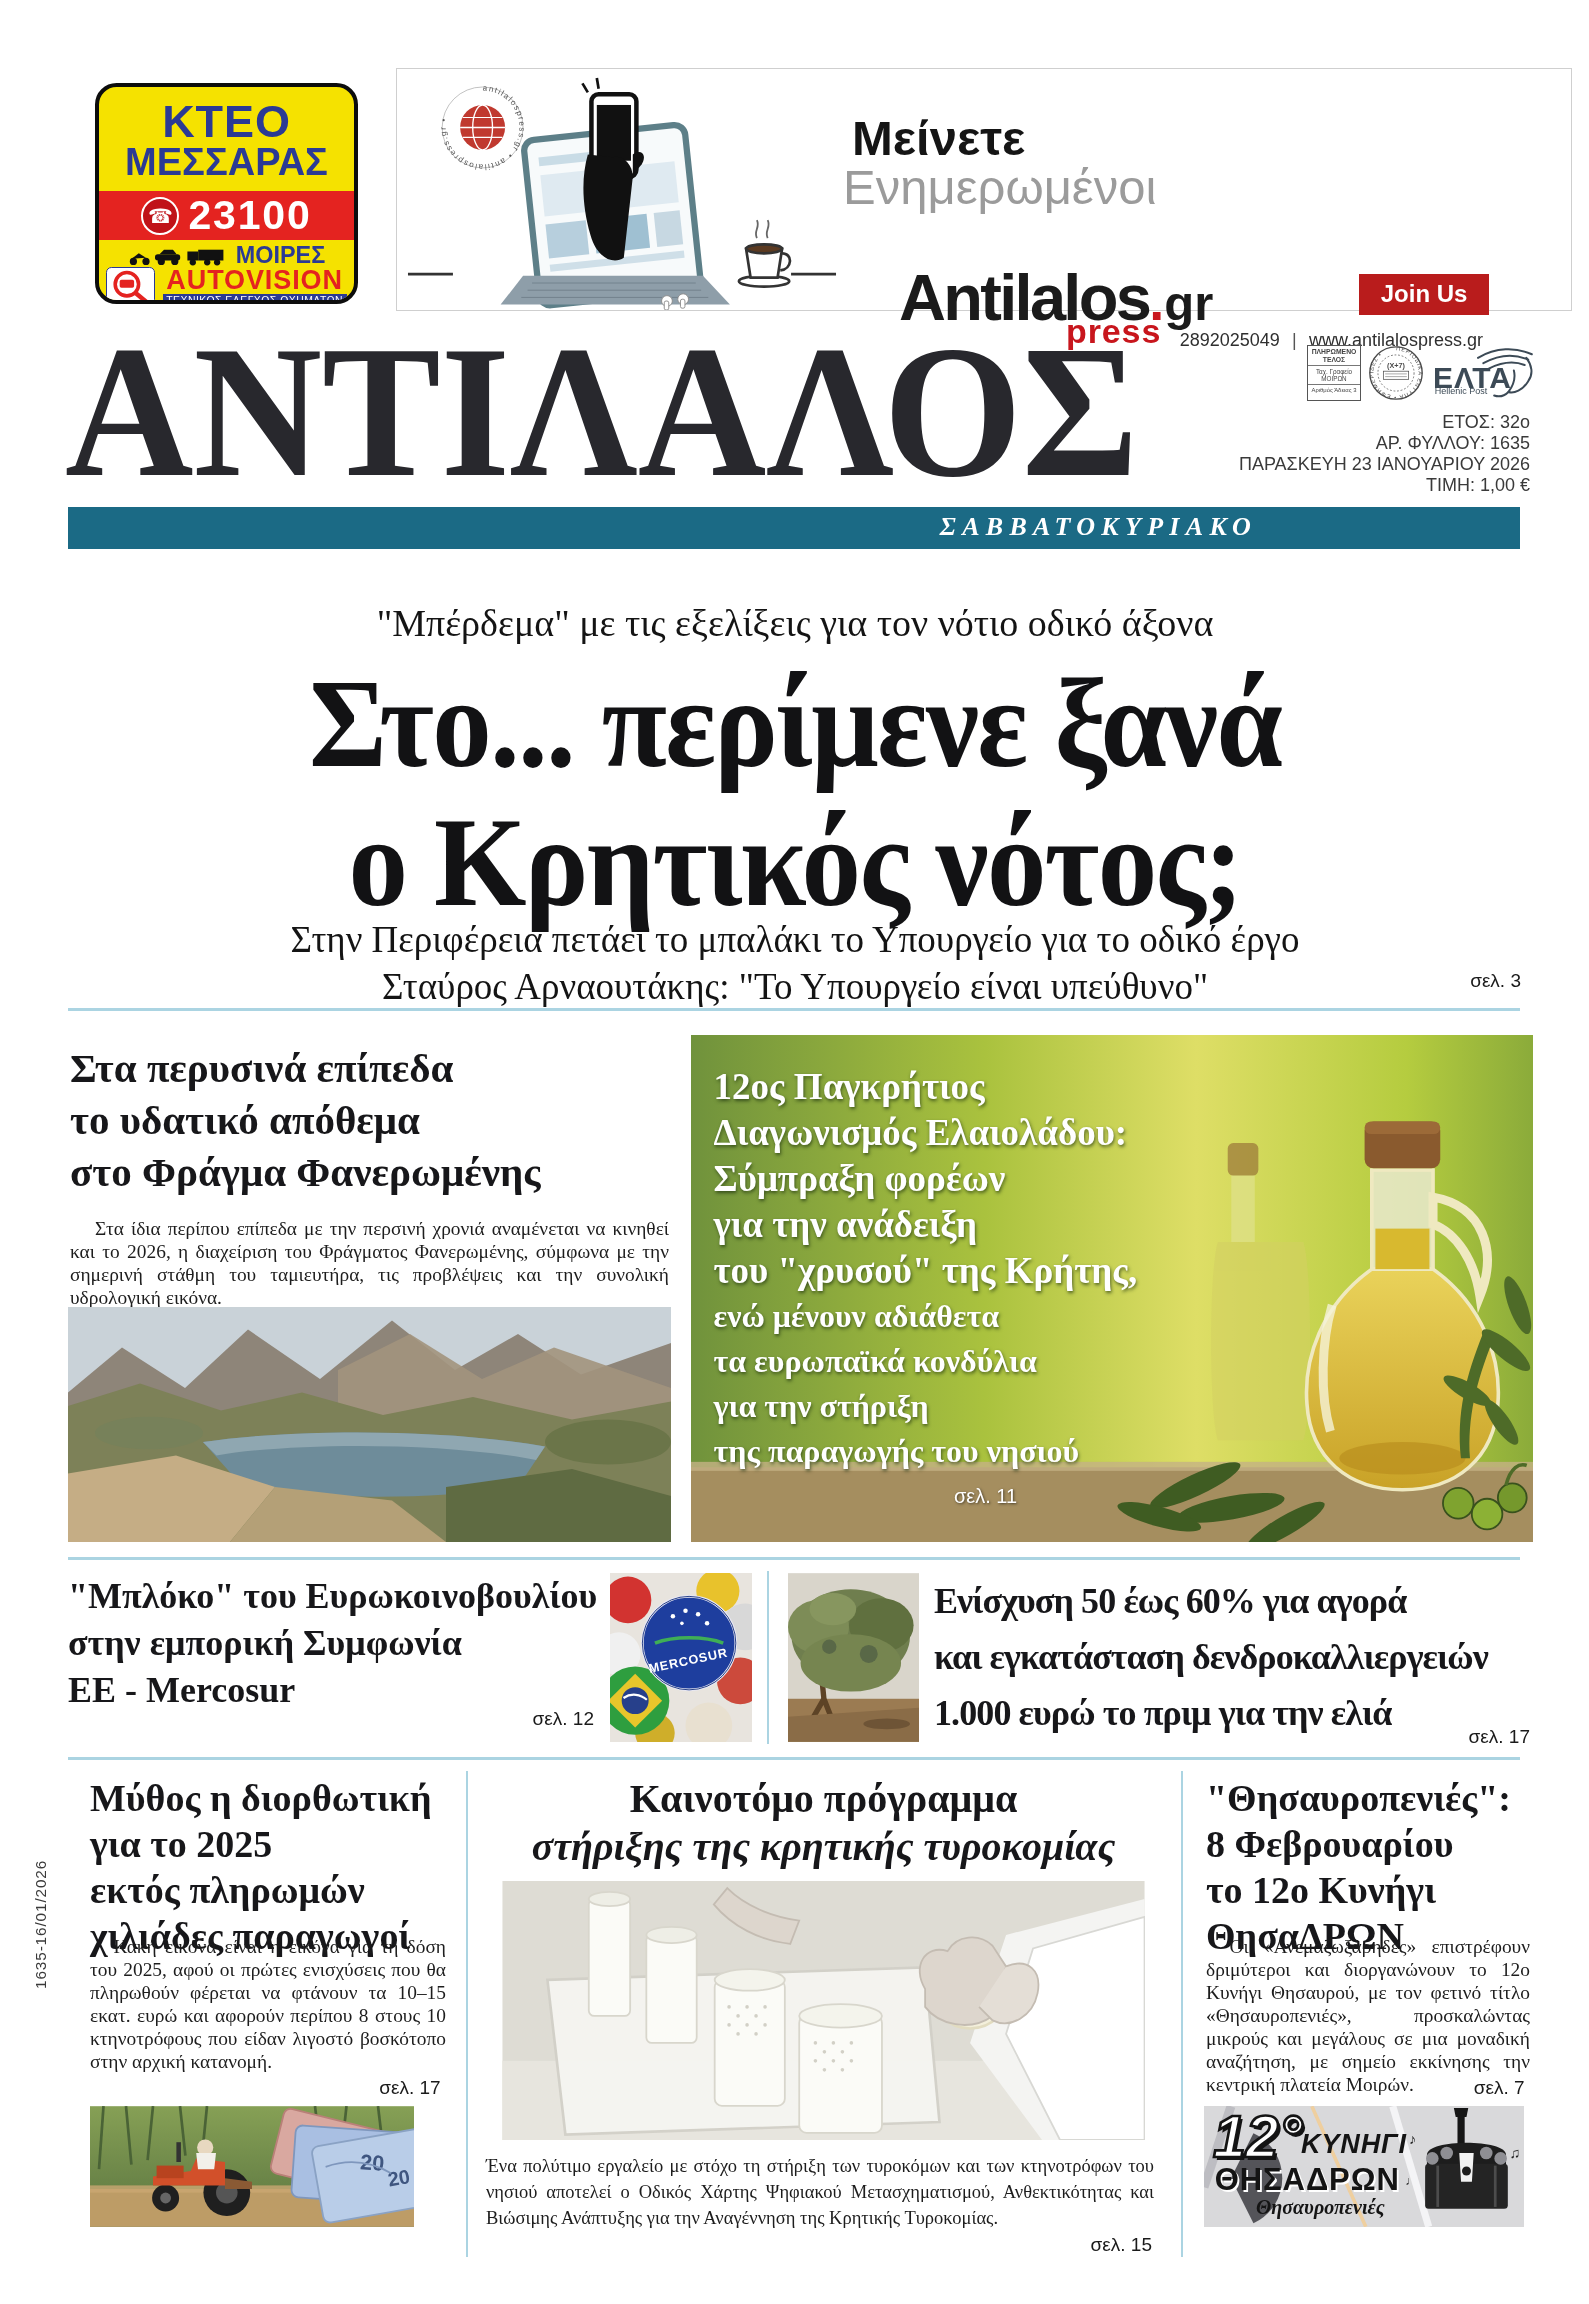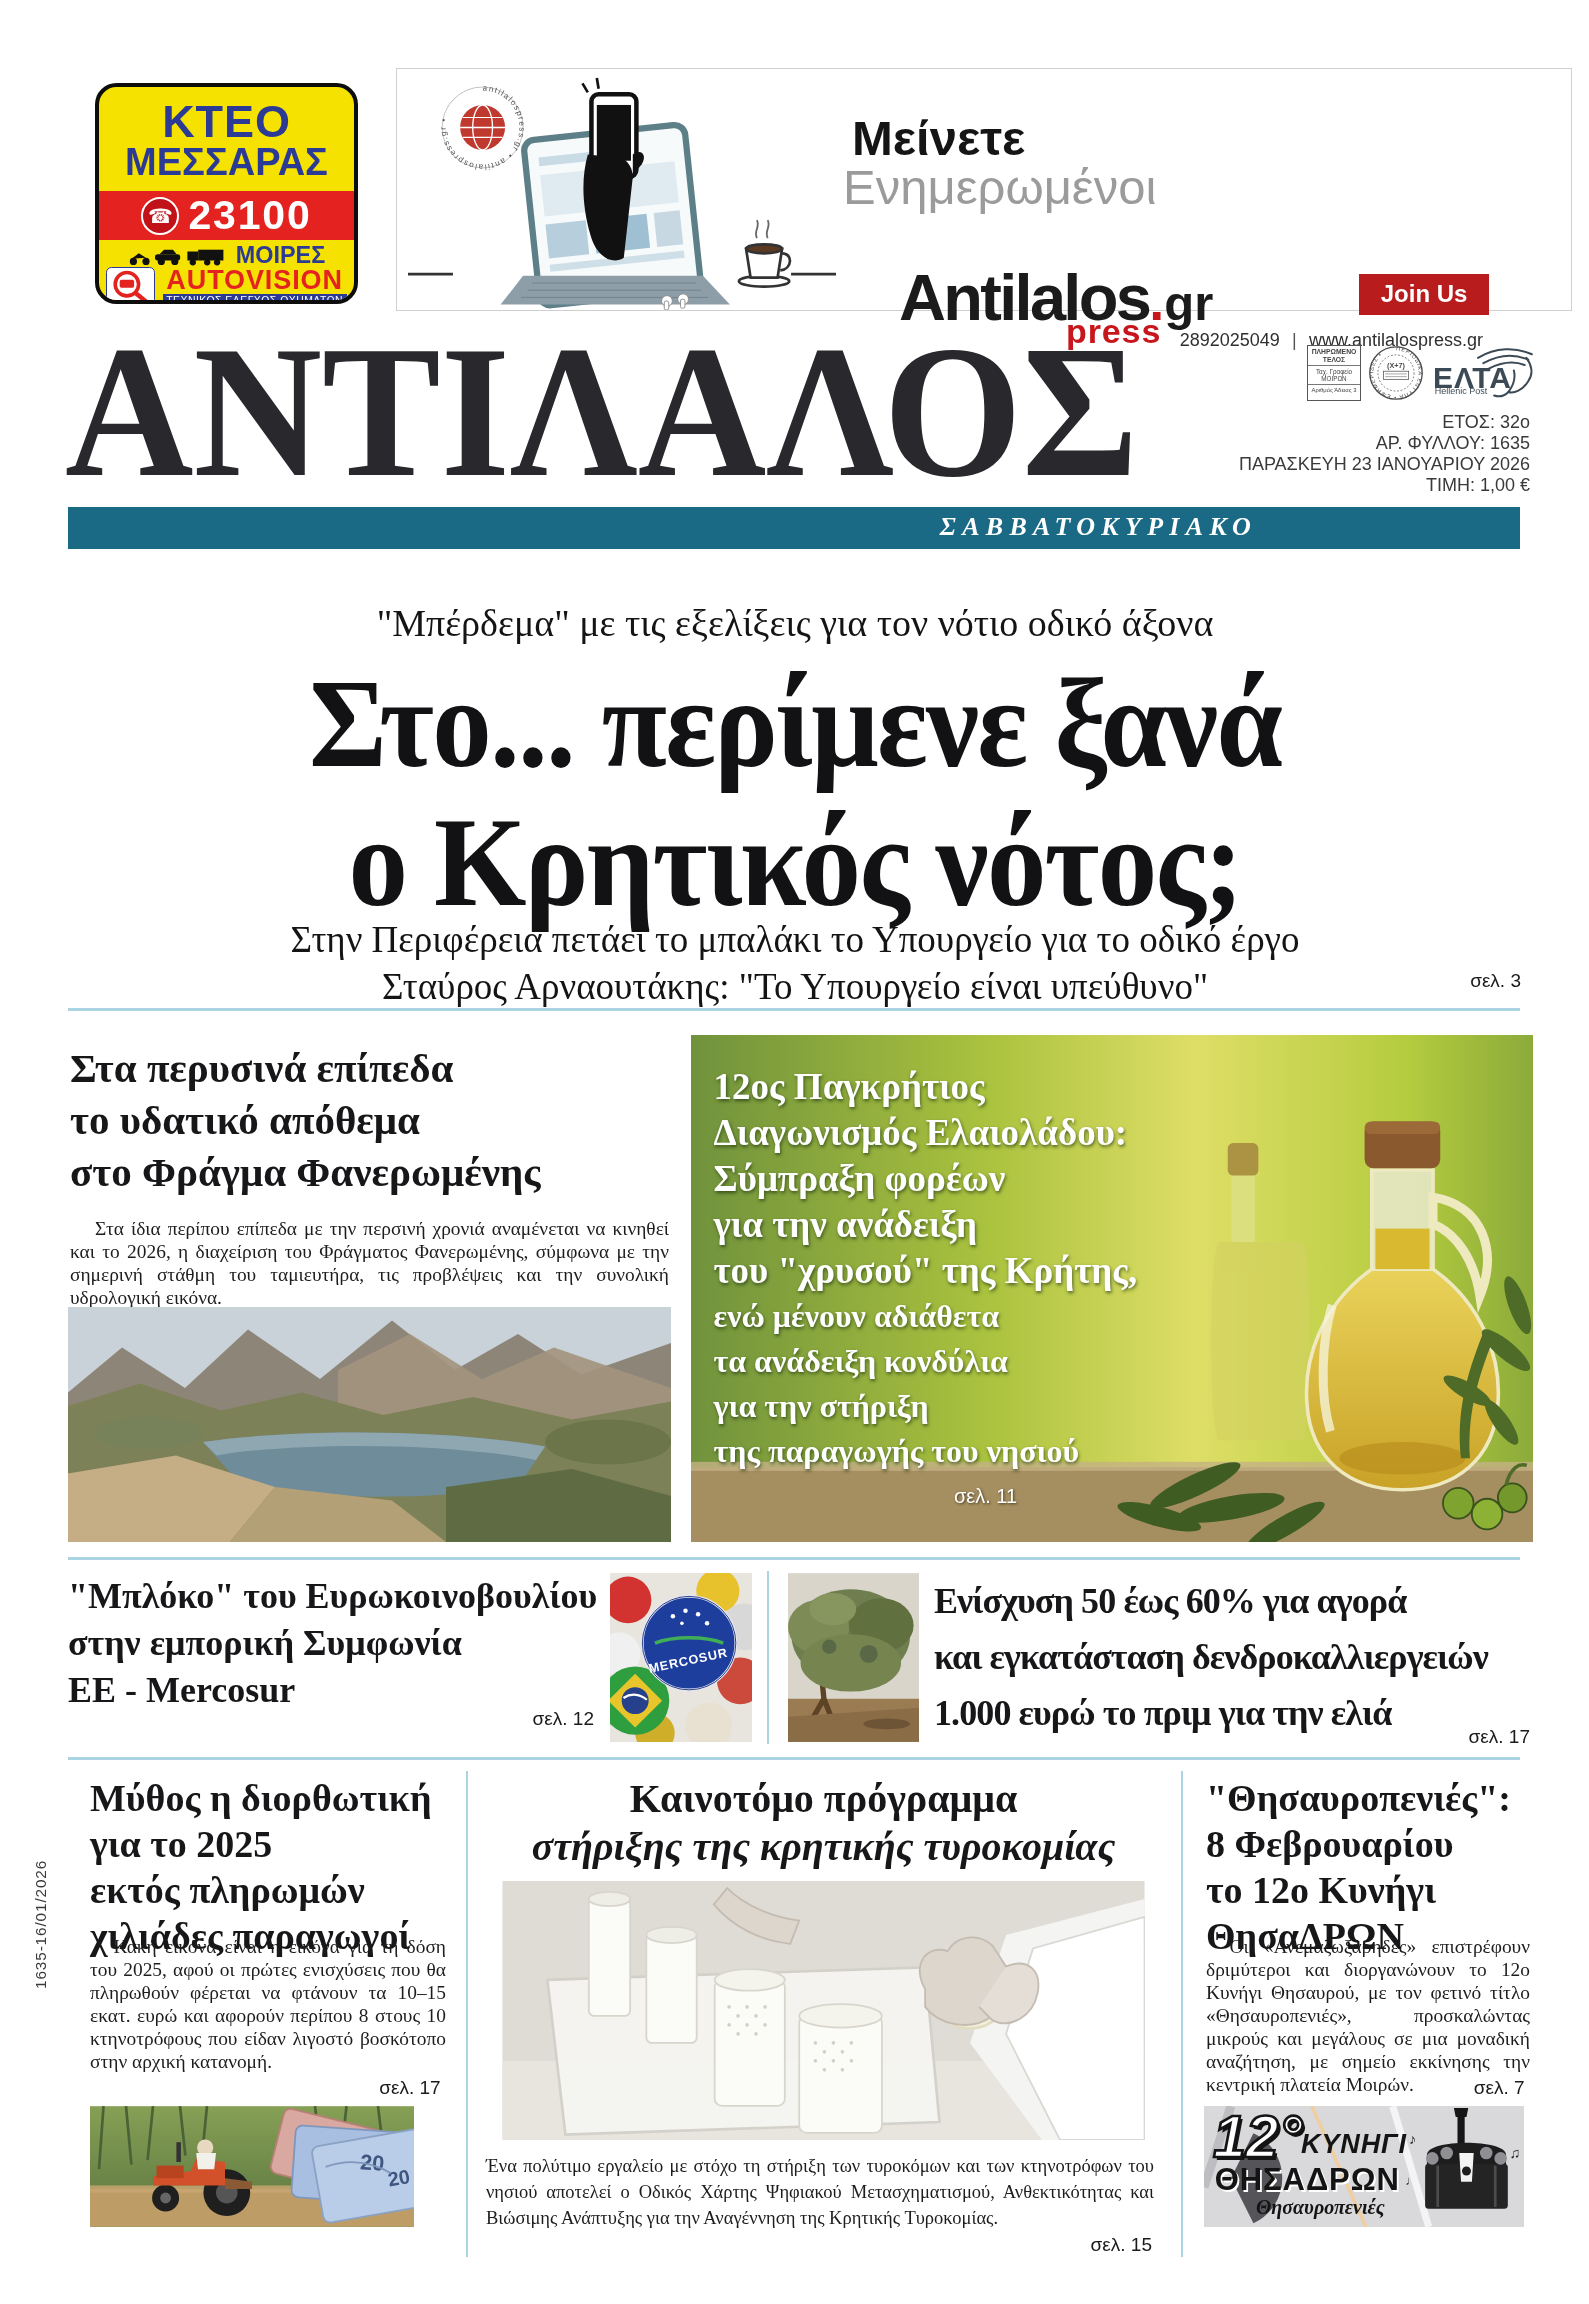--- a/index.html
+++ b/index.html
@@ -278,21 +278,21 @@
       </g>
       <path d="M905 500 C910 480 920 475 928 478" stroke="#4e6b28" stroke-width="4" fill="none"></path>
     </svg>
     <div class="a" style="left:22.5px;top:29px;">
       <div class="ol-line" style="font-size:37px;line-height:46px;">12ος Παγκρήτιος</div>
       <div class="ol-line" style="font-size:37px;line-height:46px;">Διαγωνισμός Ελαιολάδου:</div>
       <div class="ol-line" style="font-size:37px;line-height:46px;">Σύμπραξη φορέων</div>
       <div class="ol-line" style="font-size:37px;line-height:46px;">για την ανάδειξη</div>
       <div class="ol-line" style="font-size:37px;line-height:46px;">του "χρυσού" της Κρήτης,</div>
       <div class="ol-line" style="font-size:32px;line-height:45px;">ενώ μένουν αδιάθετα</div>
-      <div class="ol-line" style="font-size:32px;line-height:45px;">τα ανάδειξη κονδύλια</div>
+      <div class="ol-line" style="font-size:32px;line-height:45px;">τα ευρωπαϊκά κονδύλια</div>
       <div class="ol-line" style="font-size:32px;line-height:45px;">για την στήριξη</div>
       <div class="ol-line" style="font-size:32px;line-height:45px;">της παραγωγής του νησιού</div>
     </div>
     <div class="a" style="left:263px;top:450px;color:#ffffff;font-size:20px;font-family:'Liberation Sans',sans-serif;text-shadow:0.9px 0.9px 2.7px rgba(0,0,0,.6);">σελ. 11</div>
   </div>
 
   <div class="a hdivider" style="left:68px;top:1557px;width:1452px;"></div>
 
   <div class="a" style="left:68px;top:1573px;width:540px;">
     <div class="serifB" style="font-size:36px;line-height:47px;">"Μπλόκο" του Ευρωκοινοβουλίου</div>

